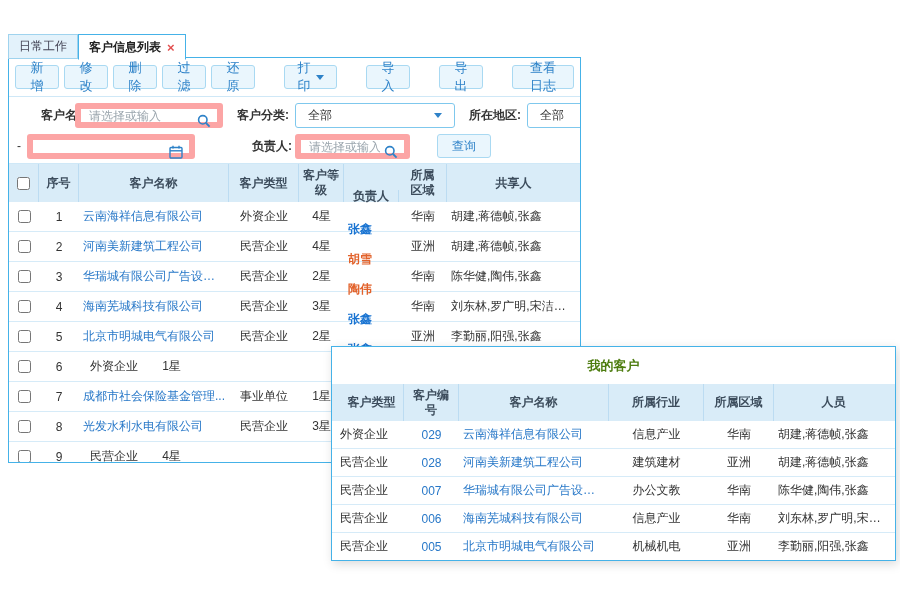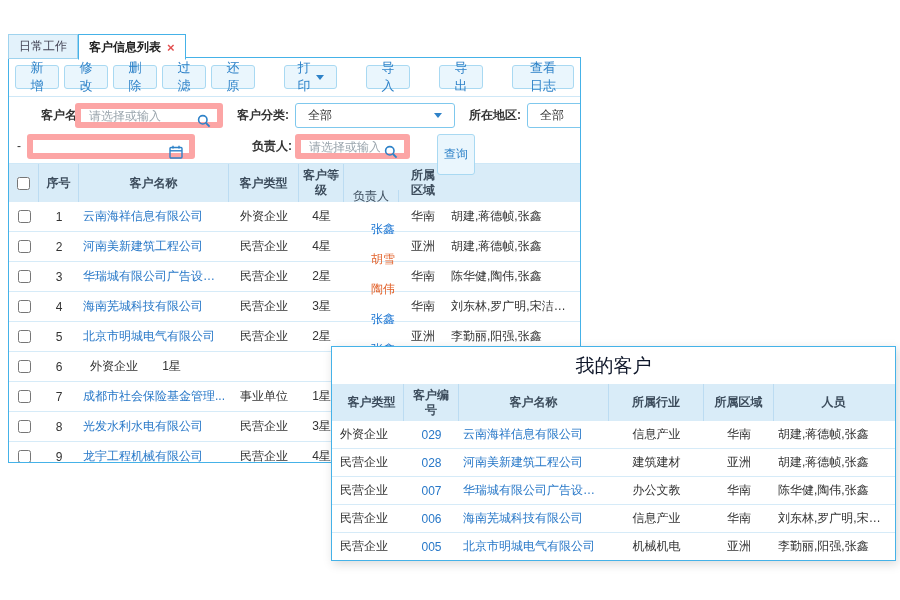--- a/index.html
+++ b/index.html
@@ -28,46 +28,46 @@
   .filters{position:relative;height:66px;border-bottom:1px solid #cfe8f7;}
   .flabel{position:absolute;font-weight:bold;color:#333;line-height:25px;}
   .fdash{position:absolute;line-height:25px;color:#333;}
   .finput{position:absolute;height:25px;box-sizing:border-box;border:6px solid #fca5a5;border-radius:3px;background:#fff;}
   .finput input{border:none;outline:none;width:100%;height:100%;padding:0 24px 0 8px;box-sizing:border-box;
     font:inherit;color:#333;background:transparent;}
   .finput input::placeholder{color:#9aa5ad;}
   .ficon{position:absolute;right:5px;top:4px;}
   .fselect{position:absolute;height:25px;box-sizing:border-box;border:1px solid #7fc8ed;border-radius:3px;
     background:#fff;display:flex;align-items:center;justify-content:space-between;padding:0 12px;cursor:pointer;}
-  .qbtn{position:absolute;height:41px;padding:0 6px;background:#eaf6fd;border:1px solid #a9d9f2;border-radius:3px;
+  .qbtn{position:absolute;height:24px;padding:0 14px;background:#eaf6fd;border:1px solid #a9d9f2;border-radius:3px;
     color:#2e82c8;font:inherit;cursor:pointer;}
   
   .thead{display:flex;background:#d9ecf8;height:38px;align-items:stretch;font-weight:bold;color:#3c4c5c;}
   .th{display:flex;align-items:center;justify-content:center;text-align:center;
     border-right:1px solid #bcdcf2;box-sizing:border-box;line-height:1.25;}
   .th:last-child{border-right:none;}
   .th span{display:inline-block;}
   .trow{display:flex;height:29px;align-items:center;border-bottom:1px solid #d6ebf8;background:#fff;}
   .td{box-sizing:border-box;padding:0 4px;overflow:hidden;white-space:nowrap;text-overflow:ellipsis;}
   .c-check{width:30px;display:flex;justify-content:center;padding:0;}
   .c-no{width:40px;text-align:center;}
   .c-name{width:150px;text-align:left;}
   .c-type{width:70px;text-align:center;}
   .c-level{width:45px;text-align:center;}
-  .c-owner{width:55px;text-align:right;font-weight:normal;margin-top:26px;}
+  .c-owner{width:55px;text-align:left;font-weight:bold;margin-top:26px;}
   .c-region{width:48px;text-align:center;}
   .c-shared{width:133px;text-align:left;}
   .th.c-level span{width:40px;}
   .th.c-region span{width:26px;}
   .link{color:#2878c8;cursor:pointer;}
   input[type=checkbox]{width:13px;height:13px;margin:0;accent-color:#2e82c8;}
   
   .popup{position:absolute;left:331px;top:346px;width:565px;background:#fff;border:1px solid #45b2e8;
     box-shadow:2px 3px 10px rgba(0,0,0,0.15);z-index:10;box-sizing:border-box;}
-  .ptitle{height:37px;line-height:37px;text-align:center;font-weight:normal;font-size:19px;color:#0f172a;}
+  .ptitle{height:37px;line-height:37px;text-align:center;font-weight:bold;font-size:13px;color:#4d7c0f;}
   .pthead{display:flex;background:#d9ecf8;height:37px;align-items:stretch;font-weight:bold;color:#3c4c5c;}
   .pth{display:flex;align-items:center;justify-content:center;text-align:center;
     border-right:1px solid #bcdcf2;box-sizing:border-box;line-height:1.25;}
   .pth:last-child{border-right:none;}
   .pth span{display:inline-block;}
   .pth.p-code span{width:40px;}
   .prow{display:flex;height:27px;align-items:center;border-bottom:1px solid #d6ebf8;}
   .prow:last-child{border-bottom:none;}
   .p-type{width:72px;text-align:left;padding-left:8px;}
   .p-code{width:55px;text-align:center;}
@@ -164,20 +164,23 @@
         </div>
       <div class="th c-level">
           <span>客户等级</span>
         </div>
       <div class="th c-owner">
           <span>负责人</span>
         </div>
       <div class="th c-region">
           <span>所属区域</span>
         </div>
+      <div class="th c-shared">
+          <span>共享人</span>
+        </div>
     </div>
     <div id="main-tbody">
   <div class="trow">
     <div class="td c-check">
       <input type="checkbox" style="">
     </div>
     <div class="td c-no">1</div>
     <div class="td c-name link">云南海祥信息有限公司</div>
     <div class="td c-type">外资企业</div>
     <div class="td c-level">4星</div>
@@ -274,21 +277,20 @@
     <div class="td c-owner"></div>
     <div class="td c-region"></div>
     <div class="td c-shared"></div>
   </div>
 
   <div class="trow">
     <div class="td c-check">
       <input type="checkbox" style="">
     </div>
     <div class="td c-no">9</div>
-    <div class="td c-name link">龙宇工程机械有限公司</div>
     <div class="td c-type">民营企业</div>
     <div class="td c-level">4星</div>
     <div class="td c-owner"></div>
     <div class="td c-region"></div>
     <div class="td c-shared"></div>
   </div>
 </div>
   </div>
 </div>
 

